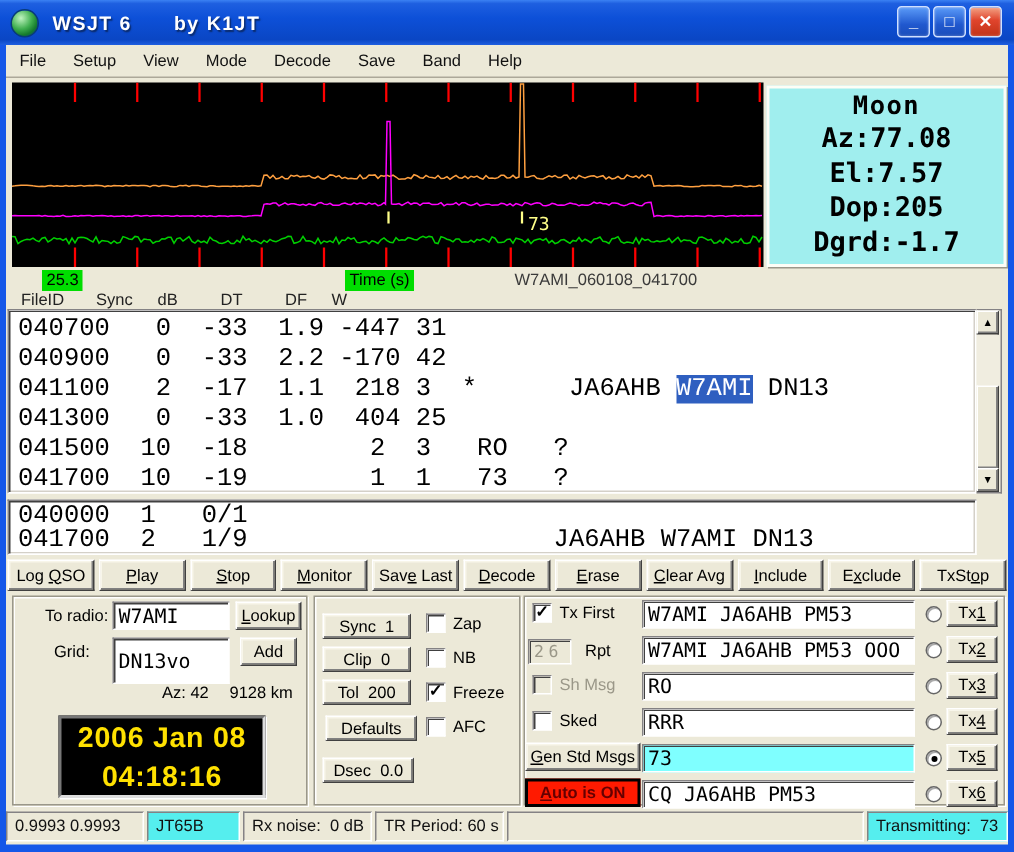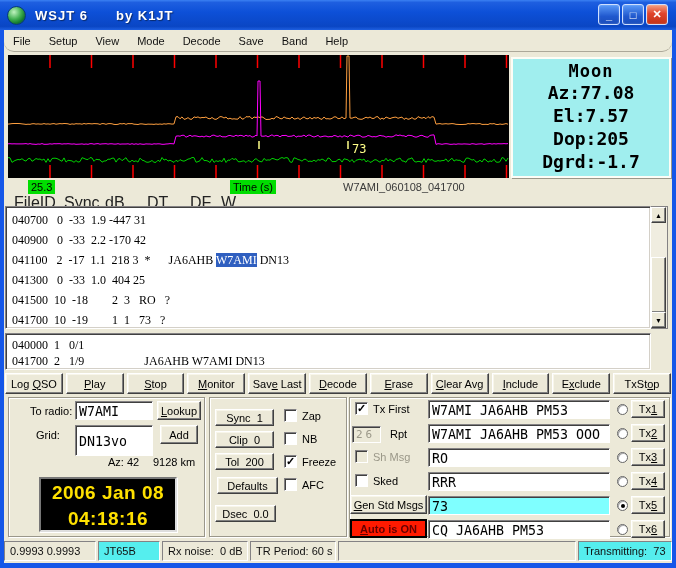--- a/index.html
+++ b/index.html
@@ -21,41 +21,41 @@
   #title-sub{margin-left:28px;letter-spacing:1px;}
   #caption-buttons{position:absolute;right:8px;top:4px;display:flex;gap:2px;}
   .capbtn{width:22px;height:21px;border-radius:3px;color:#fff;font-size:11px;font-weight:bold;
     display:flex;align-items:center;justify-content:center;
     background:linear-gradient(180deg,#5A9AF8,#2058CE 60%,#1A4DBB);
     border:1px solid #cfe0ff;box-shadow:inset 0 0 2px #fff5;}
   .capbtn.close{background:linear-gradient(180deg,#F3A183,#E0442C 45%,#C13318);}
   
   #client{position:absolute;left:4px;top:30px;width:668px;height:533px;background:#ECE9D8;}
   #menubar{position:absolute;left:4px;top:30px;width:668px;height:22px;background:#ECE9D8;
-    display:flex;align-items:center;border-bottom:1px solid #ACA899;border-radius:10px;}
+    display:flex;align-items:center;border-bottom:1px solid #ACA899;}
   .menu-item{font-size:11px;color:#111;padding:3px 9px;}
   
   #plot{position:absolute;left:8px;top:55px;width:501px;height:123px;background:#000;}
   
   #moon{position:absolute;left:511px;top:57px;width:160px;height:121px;background:#A0EEEE;
     border:2px solid #fdfdf6;box-shadow:1px 1px 0 #9a978a;
     font-family:"DejaVu Sans Mono",monospace;color:#000;padding:2px 10px 0 10px;}
   #moon-title{text-align:center;font-size:17px;font-weight:bold;letter-spacing:1px;}
   .moon-row{display:flex;justify-content:center;font-size:18px;font-weight:bold;line-height:23px;}
   
   .green-chip{position:absolute;top:180px;height:14px;background:#00DD00;color:#000;
     font-size:11px;line-height:14px;padding:0 3px;}
   #file-label{position:absolute;top:181px;left:343px;font-size:11px;color:#3a3a3a;}
-  .colhdr{position:absolute;top:194px;font-size:16px;color:#222;}
+  .colhdr{position:absolute;top:194px;font-size:11px;color:#222;}
   
   .sunken{background:#fff;border:1px solid #848284;border-right-color:#fff;border-bottom-color:#fff;
     box-shadow:inset 1px 1px 0 #404040,inset -1px -1px 0 #d4d0c8;}
   #pane1{position:absolute;left:5px;top:206px;width:646px;height:123px;overflow:hidden;}
   #pane2{position:absolute;left:5px;top:333px;width:646px;height:37px;overflow:hidden;}
-  .dline{font-family:Liberation Serif, serif;font-size:12px;line-height:20px;
+  .dline{font-family:Liberation Mono, monospace;font-size:17px;line-height:20px;
     white-space:pre;color:#000;margin:0;padding:0 0 0 6px;}
   #pane2 .dline{line-height:16px;}
   .hl{background:#2F5FC0;color:#fff;}
   
   #vscroll{position:absolute;left:651px;top:206px;width:17px;height:123px;background:#F0EDE0;
     border:1px solid #848284;border-left:none;}
   .sbtn{position:absolute;left:0px;width:15px;height:16px;background:#ECE9D8;
     border:1px solid;border-color:#fff #404040 #404040 #fff;box-shadow:inset -1px -1px 0 #808080;
     font-size:7px;color:#000;display:flex;align-items:center;justify-content:center;}
   #sthumb{position:absolute;left:0px;top:50px;width:15px;height:56px;background:#ECE9D8;

